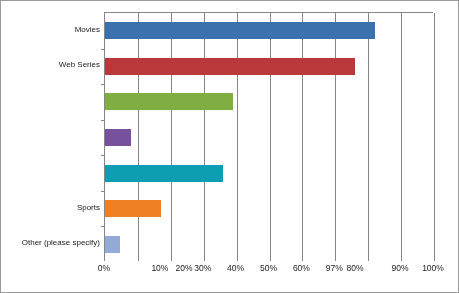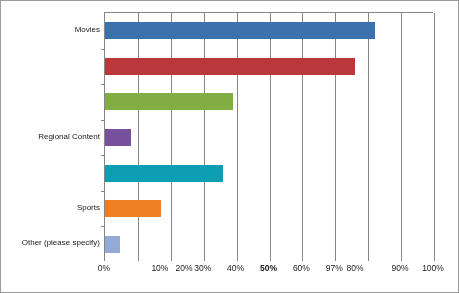--- a/index.html
+++ b/index.html
@@ -93,21 +93,21 @@
     font-family: "Liberation Sans", sans-serif;
   }
 </style>
 </head>
 <body>
 
 <div id="chart-frame">
 
   <div id="y-axis-labels">
       <div class="cat-label" style="top: 12.7857px;">Movies</div>
-      <div class="cat-label" style="top: 119.5px;">Regional Content</div>
+      <div class="cat-label" style="top: 48.3571px;">Web Series</div>
       <div class="cat-label" style="top: 190.643px;">Sports</div>
       <div class="cat-label" style="top: 226.214px;">Other (please specify)</div>
     </div>
 
   <div id="plot-area">
       <div class="gridline" style="left: 32.9px;"></div>
       <div class="gridline" style="left: 65.8px;"></div>
       <div class="gridline" style="left: 98.7px;"></div>
       <div class="gridline" style="left: 131.6px;"></div>
       <div class="gridline" style="left: 164.5px;"></div>
@@ -144,21 +144,21 @@
       </div>
       <div class="tickmark" style="top: 213.429px;"></div>
     </div>
 
   <div id="x-axis-labels">
       <div class="x-label" style="left: 0px;">0%</div>
       <div class="x-label" style="left: 32.9px; margin-left: 23px;">10%</div>
       <div class="x-label" style="left: 80px;">20%</div>
       <div class="x-label" style="left: 98.7px;">30%</div>
       <div class="x-label" style="left: 131.6px;">40%</div>
-      <div class="x-label" style="left: 164.5px; font-weight: bold;">50%</div>
+      <div class="x-label" style="left: 164.5px;">50%</div>
       <div class="x-label" style="left: 197.4px;">60%</div>
       <div class="x-label" style="left: 230.3px;">97%</div>
       <div class="x-label" style="left: 251px;">80%</div>
       <div class="x-label" style="left: 296.1px;">90%</div>
       <div class="x-label" style="left: 329px; text-align: right;">100%</div>
     </div>
 
 </div>
 
 </body></html>

